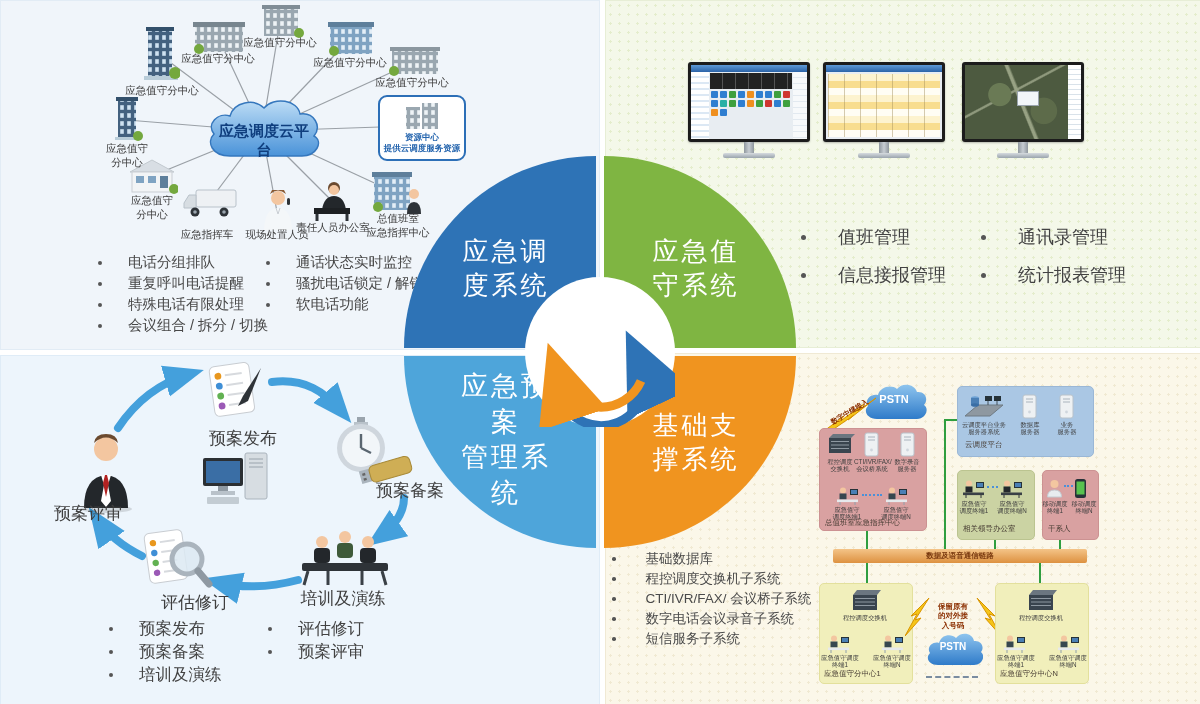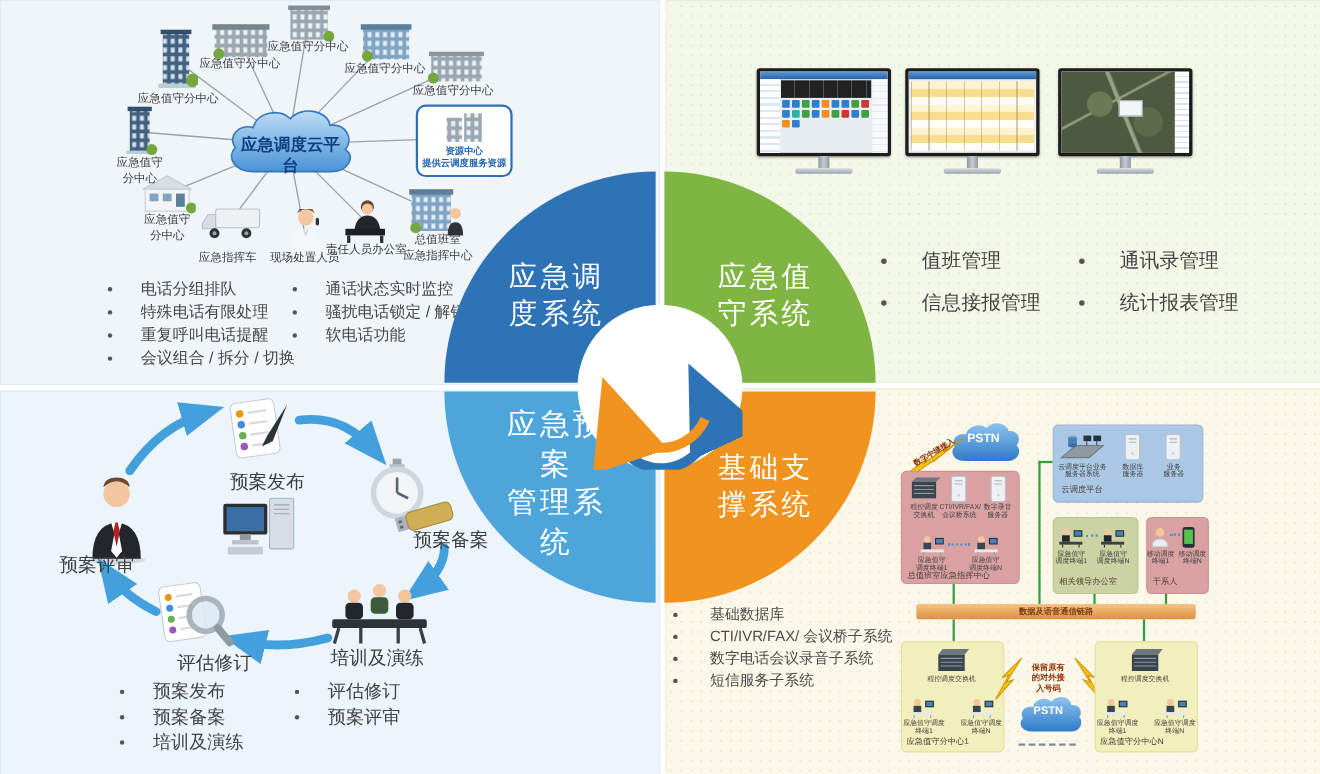--- a/index.html
+++ b/index.html
@@ -260,25 +260,25 @@
   <div class="lbl" style="left:87px;top:142px;width:80px;">应急值守
 分中心</div>
 
   <div class="tl-list" style="left:92px;top:252px;">
     <div class="brow">
         <i class="dot"></i>
         <span>电话分组排队</span>
       </div>
     <div class="brow">
         <i class="dot"></i>
+        <span>重复呼叫电话提醒</span>
+      </div>
+    <div class="brow">
+        <i class="dot"></i>
         <span>特殊电话有限处理</span>
-      </div>
-    <div class="brow">
-        <i class="dot"></i>
-        <span>重复呼叫电话提醒</span>
       </div>
     <div class="brow">
         <i class="dot"></i>
         <span>会议组合 / 拆分 / 切换</span>
       </div>
   </div>
   <div class="tl-list" style="left:260px;top:252px;">
     <div class="brow">
         <i class="dot"></i>
         <span>通话状态实时监控</span>
@@ -481,20 +481,24 @@
       </div>
   </div>
 
   <div class="br-list" style="left:608px;top:549px;">
     <div class="brow">
         <i class="dot"></i>
         <span>基础数据库</span>
       </div>
     <div class="brow">
         <i class="dot"></i>
+        <span>程控调度交换机子系统</span>
+      </div>
+    <div class="brow">
+        <i class="dot"></i>
         <span>CTI/IVR/FAX/ 会议桥子系统</span>
       </div>
     <div class="brow">
         <i class="dot"></i>
         <span>数字电话会议录音子系统</span>
       </div>
     <div class="brow">
         <i class="dot"></i>
         <span>短信服务子系统</span>
       </div>

